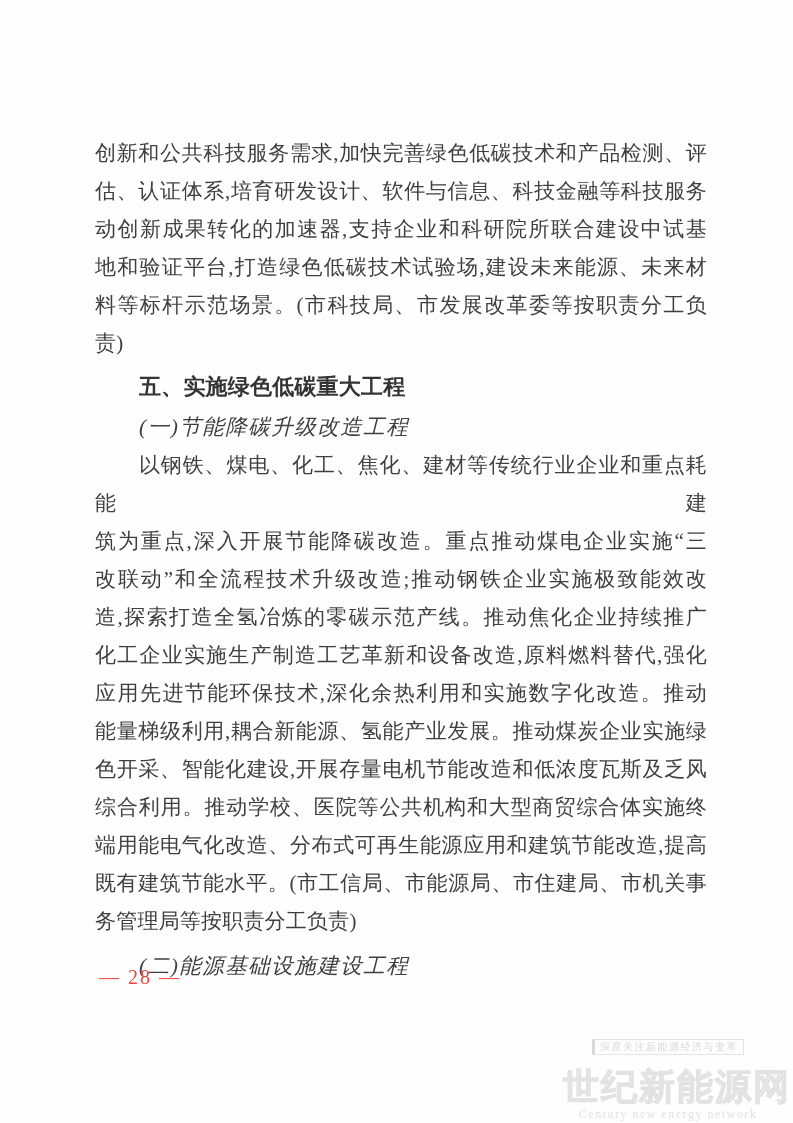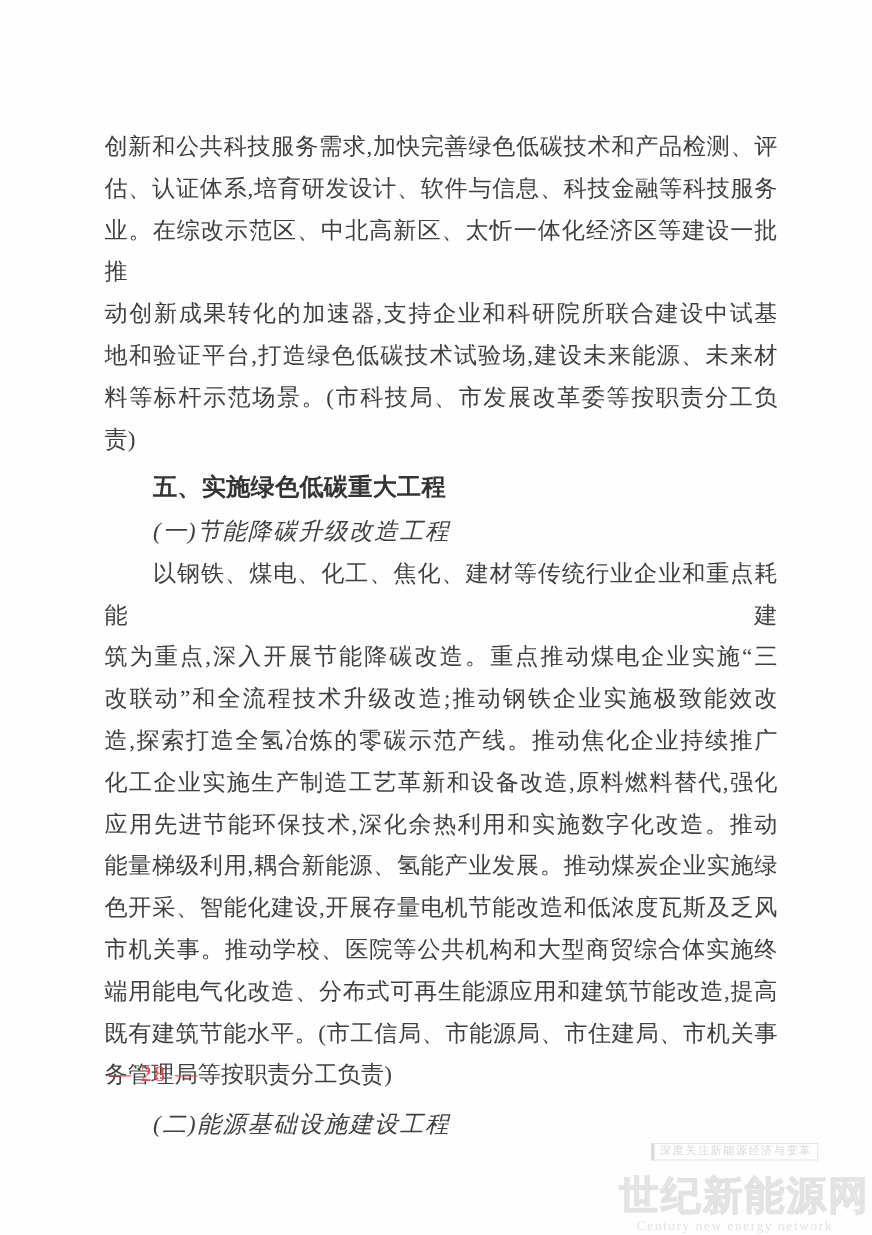--- a/index.html
+++ b/index.html
@@ -12,21 +12,21 @@
     width: 793px;
     height: 1123px;
     margin: 0 auto;
     background: #fefefe;
     overflow: hidden;
     font-family: "Liberation Serif", "DejaVu Serif", serif;
     color: #3f3f3f;
   }
   .text-block {
     position: absolute;
-    top: 114px;
+    top: 134px;
     left: 95px;
     width: 612px;
   }
   .ln {
     font-size: 21px;
     line-height: 38px;
     white-space: normal;
     letter-spacing: 0.2px;
   }
   
@@ -112,36 +112,35 @@
   }
 </style>
 </head>
 <body>
 
 <div class="page">
 
   <div class="text-block">
     <div class="ln ln--body">创新和公共科技服务需求,加快完善绿色低碳技术和产品检测、评</div>
     <div class="ln ln--body">估、认证体系,培育研发设计、软件与信息、科技金融等科技服务</div>
-    <div class="ln ln--body">业。在综改示范区、中北高新区、太忻一体化经济区等建设一批推</div>
     <div class="ln ln--body">动创新成果转化的加速器,支持企业和科研院所联合建设中试基</div>
     <div class="ln ln--body">地和验证平台,打造绿色低碳技术试验场,建设未来能源、未来材</div>
     <div class="ln ln--body">料等标杆示范场景。(市科技局、市发展改革委等按职责分工负</div>
     <div class="ln ln--body-end">责)</div>
     <div class="ln ln--heading">五、实施绿色低碳重大工程</div>
     <div class="ln ln--sub">(一)节能降碳升级改造工程</div>
     <div class="ln ln--body-first">以钢铁、煤电、化工、焦化、建材等传统行业企业和重点耗能建</div>
     <div class="ln ln--body">筑为重点,深入开展节能降碳改造。重点推动煤电企业实施“三</div>
     <div class="ln ln--body">改联动”和全流程技术升级改造;推动钢铁企业实施极致能效改</div>
     <div class="ln ln--body">造,探索打造全氢冶炼的零碳示范产线。推动焦化企业持续推广</div>
     <div class="ln ln--body">化工企业实施生产制造工艺革新和设备改造,原料燃料替代,强化</div>
     <div class="ln ln--body">应用先进节能环保技术,深化余热利用和实施数字化改造。推动</div>
     <div class="ln ln--body">能量梯级利用,耦合新能源、氢能产业发展。推动煤炭企业实施绿</div>
     <div class="ln ln--body">色开采、智能化建设,开展存量电机节能改造和低浓度瓦斯及乏风</div>
-    <div class="ln ln--body">市机关事。推动学校、医院等公共机构和大型商贸综合体实施终</div>
+    <div class="ln ln--body">综合利用。推动学校、医院等公共机构和大型商贸综合体实施终</div>
     <div class="ln ln--body">端用能电气化改造、分布式可再生能源应用和建筑节能改造,提高</div>
     <div class="ln ln--body">既有建筑节能水平。(市工信局、市能源局、市住建局、市机关事</div>
     <div class="ln ln--body-end">务管理局等按职责分工负责)</div>
     <div class="ln ln--sub">(二)能源基础设施建设工程</div>
   </div>
 
   <div class="page-number">— 28 —</div>
 
   <div class="watermark">
     <div class="wm-tagline">深度关注新能源经济与变革</div>

